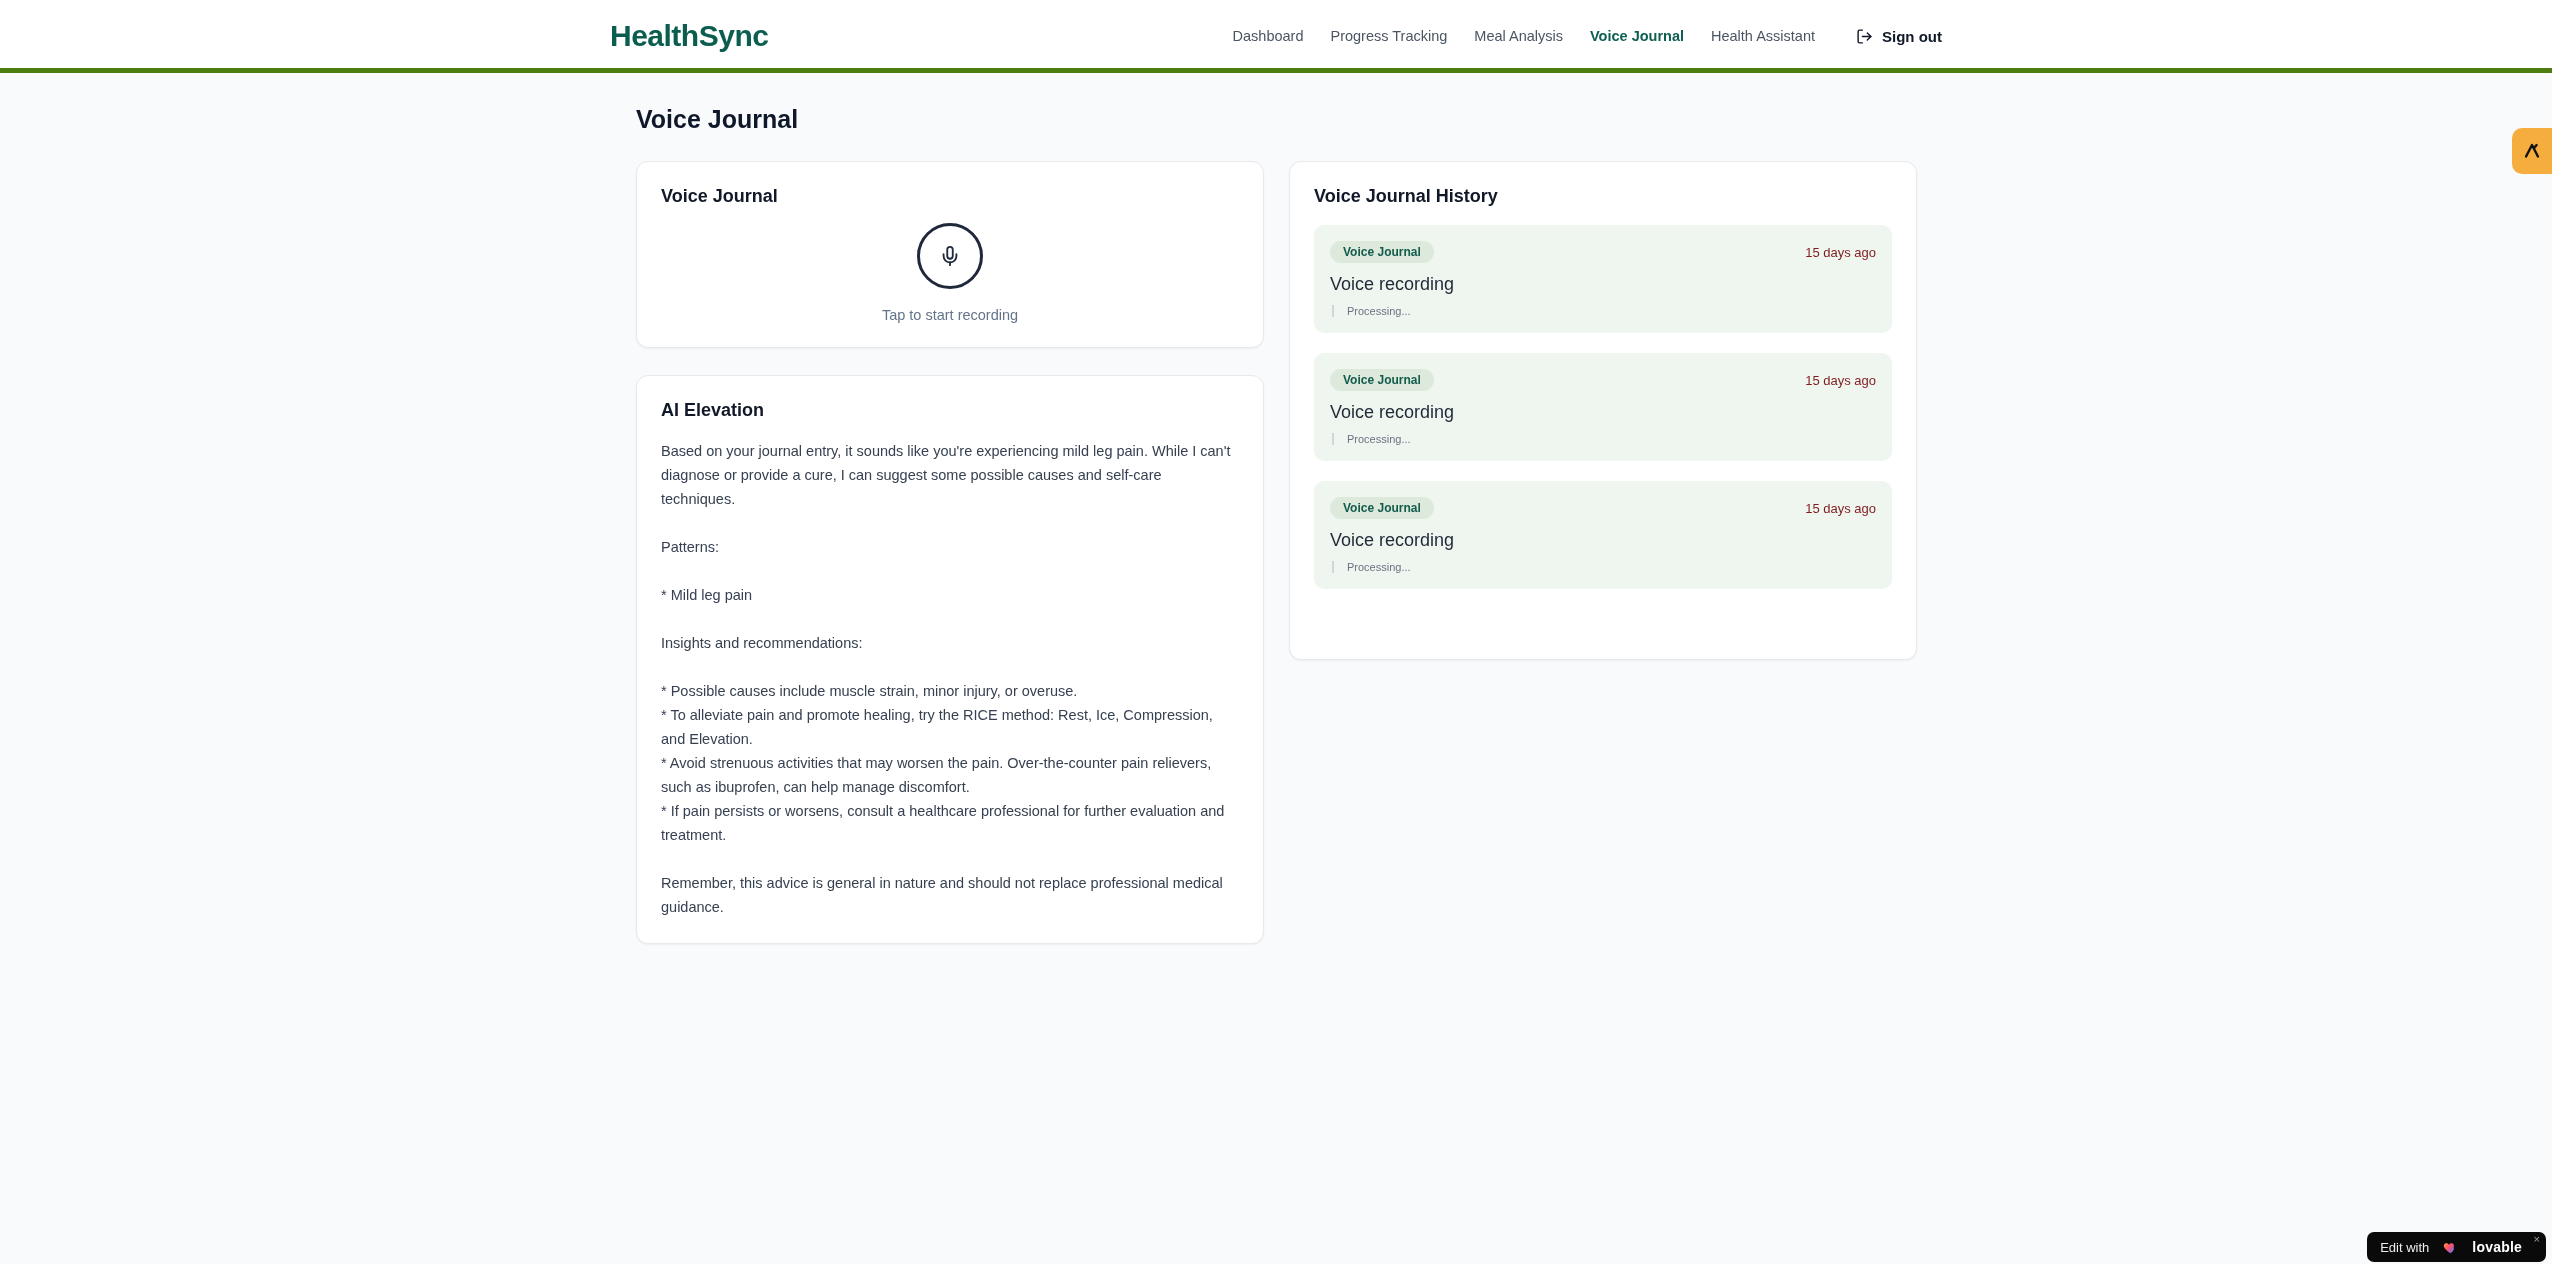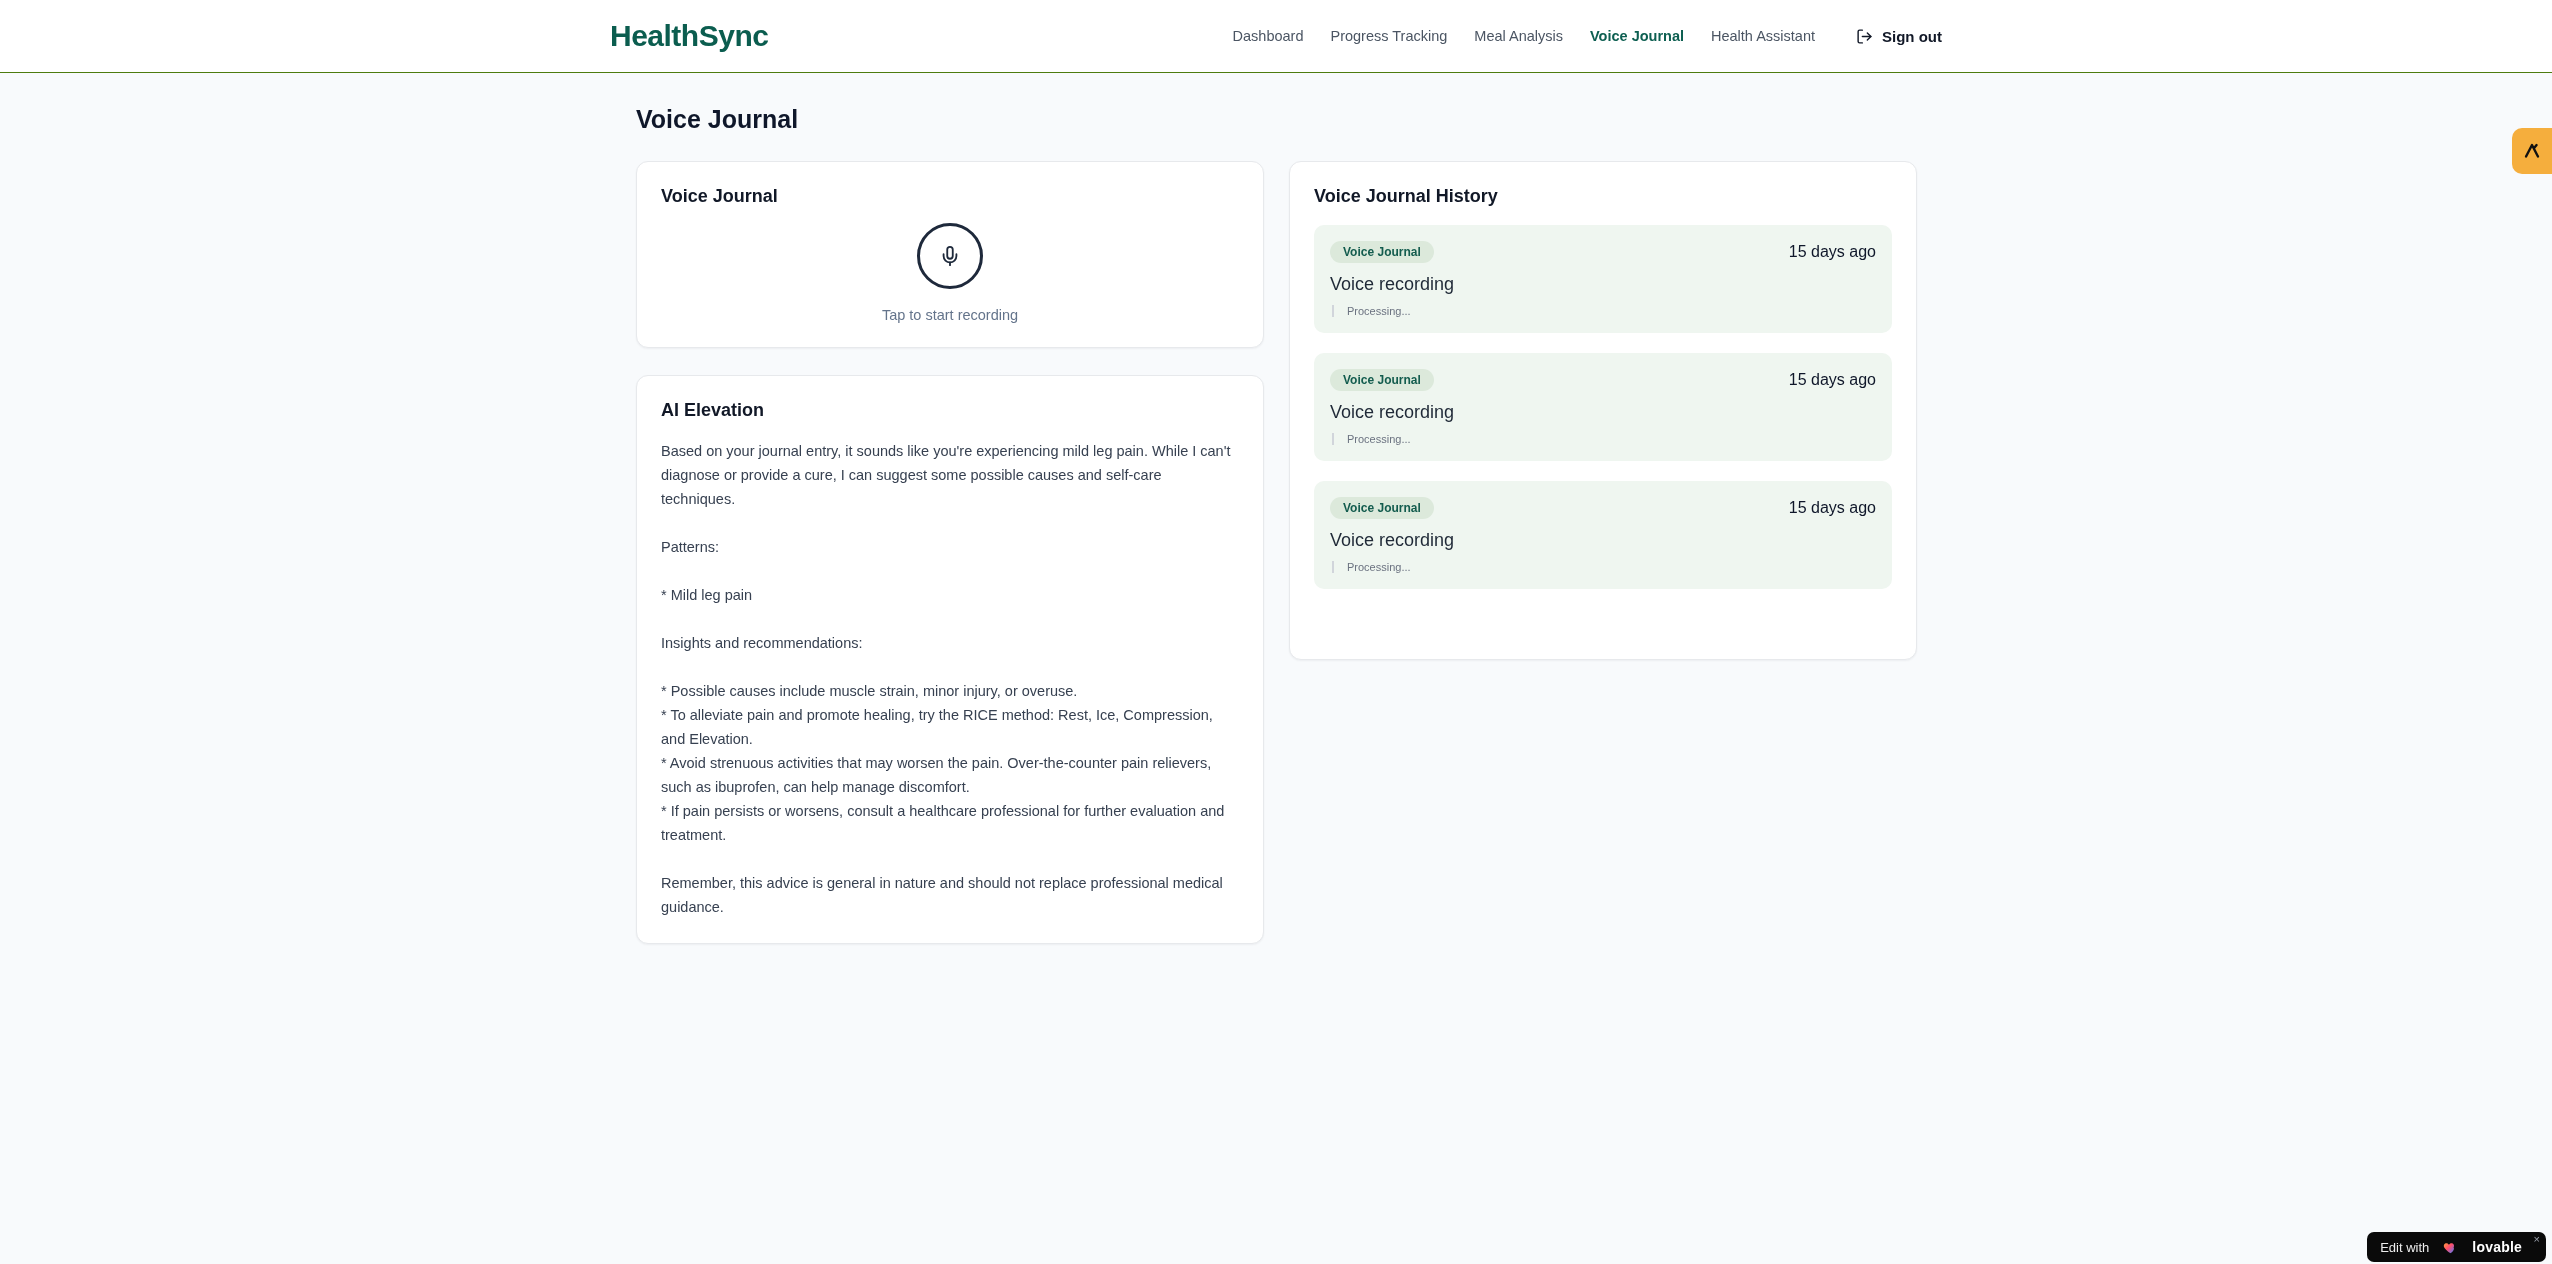--- a/index.html
+++ b/index.html
@@ -6,21 +6,21 @@
   html,body { width:2552px; height:1264px; overflow:hidden; }
   body {
     position:relative;
     background:#f8fafc;
     font-family:"Liberation Sans", sans-serif;
     color:#0f172a;
   }
 
   
   .header {
-    height:73px; background:#ffffff; border-bottom:1px solid #4d7c0f;
+    height:73px; background:#ffffff; border-bottom:5px solid #4d7c0f;
   }
   .header-inner {
     width:1332px; height:72px; margin:0 auto;
     display:flex; align-items:center; justify-content:space-between;
   }
   .brand {
     font-size:30px; font-weight:bold; color:#0b5d4f; letter-spacing:-0.5px; cursor:pointer;
   }
   .nav { display:flex; align-items:center; gap:27px; }
   .nav-link { font-size:14.5px; font-weight:500; color:#4b5563; cursor:pointer; }
@@ -68,21 +68,21 @@
   .history-card { min-height:499px; }
   .history-card h2 { margin-bottom:18px; }
   .entry {
     background:#eff6f0; border-radius:10px; padding:16px; margin-bottom:20px; cursor:pointer;
   }
   .entry-head { display:flex; align-items:center; justify-content:space-between; }
   .badge {
     background:#dce9db; color:#135c4e; font-size:12px; font-weight:700;
     padding:4px 13px; border-radius:999px;
   }
-  .entry-time { font-size:16px; color:#0f172a;margin-left:21px; }
+  .entry-time { font-size:13px; color:#7f1d1d;margin-left:21px; }
   .entry-title { margin-top:11px; font-size:18px; color:#1f2937; }
   .entry-status {
     margin-top:10px; margin-left:2px; border-left:2px solid #d1d5db;
     padding-left:13px; font-size:11px; color:#6b7280;
   }
 
   
   .side-tab {
     position:absolute; top:128px; right:0; width:40px; height:46px;
     background:#f5ae3d; border-radius:10px 0 0 10px;

